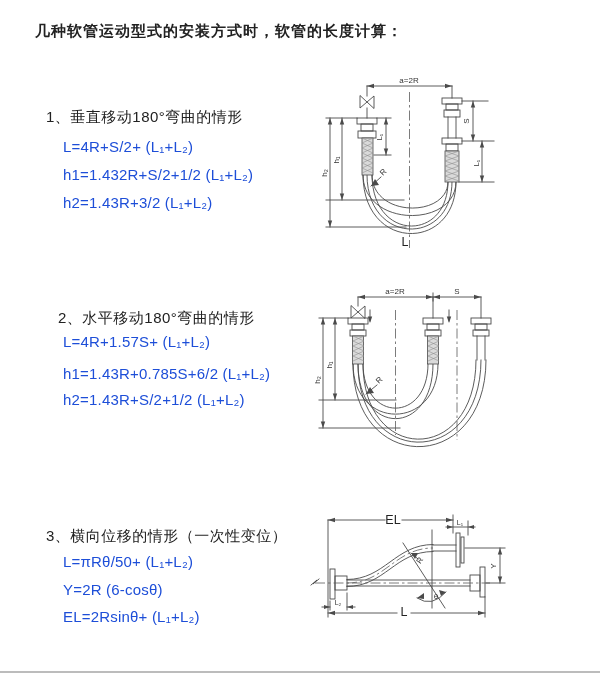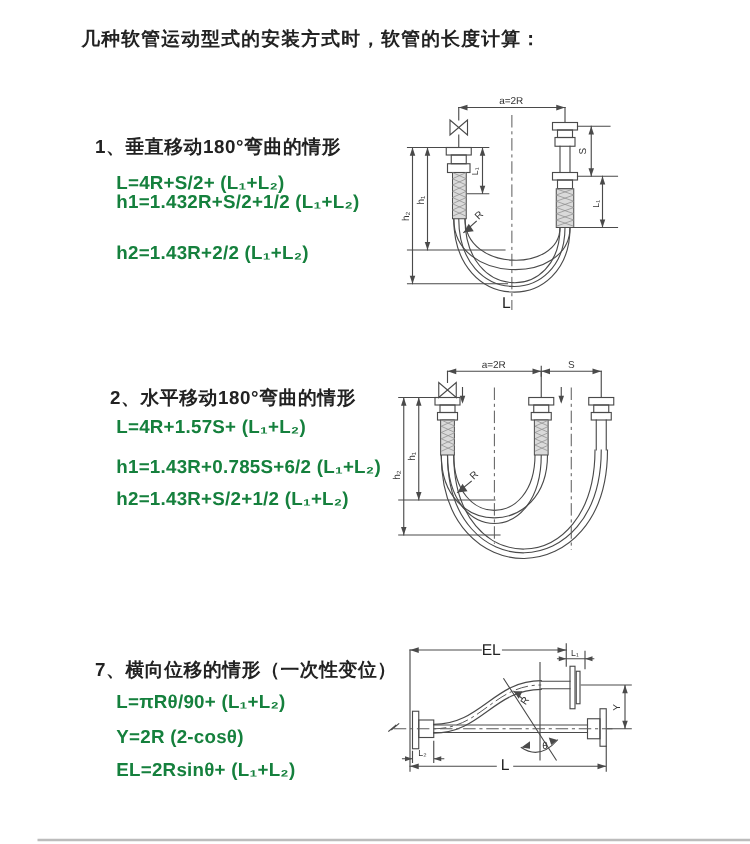--- a/index.html
+++ b/index.html
@@ -1,53 +1,53 @@
 <!DOCTYPE html>
 <html><head>
 <meta charset="utf-8">
 <style>
   html,body { margin:0; padding:0; }
   body {
     width:600px; height:675px; background:#ffffff; position:relative;
     font-family:"Liberation Sans","DejaVu Sans",sans-serif; color:#222222;
     overflow:hidden;
   }
-  .abs { position:absolute;margin-left:30px; }
+  .abs { position:absolute; }
   .title { font-size:15px; font-weight:bold; letter-spacing:1px; white-space:nowrap; }
-  .sec-heading { font-size:15px; font-weight:bold; white-space:nowrap; letter-spacing:0.5px; }
-  .formula { font-size:15px; white-space:nowrap; letter-spacing:0.2px; color:#15803d;font-weight:bold; }
+  .sec-heading { font-size:15px; font-weight:normal; white-space:nowrap; letter-spacing:0.5px; }
+  .formula { font-size:15px; white-space:nowrap; letter-spacing:0.2px; color:#1d4ed8; }
   svg { position:absolute; overflow:visible; }
   .ln { stroke:#4a4a4a; stroke-width:0.9; fill:none; stroke-linecap:square; }
   .cl { stroke:#5a5a5a; stroke-width:0.8; stroke-dasharray:10 3 2.5 3; fill:none; }
   .ar { fill:#4a4a4a; stroke:none; }
   .braid { fill:#dadada; stroke:#4a4a4a; stroke-width:0.8; }
   .hatch { stroke:#8f8f8f; stroke-width:0.6; fill:none; }
   svg text { fill:#333333; font-size:8px; font-family:"Liberation Sans","DejaVu Sans",sans-serif; }
   .lg { font-size:12.5px; fill:#222222; }
   .sm { font-size:7px; }
   .bottom-edge { left:0; width:600px; top:671px; height:2px; background:#bcbcbc; }
 </style>
 </head>
 <body>
 
 <div class="abs title" style="left:35px; top:22px;">几种软管运动型式的安装方式时，软管的长度计算：</div>
 
 <div class="abs sec-heading" style="left:46px; top:108px;">1、垂直移动180°弯曲的情形</div>
 <div class="abs formula" style="left:63px; top:138px;">L=4R+S/2+ (L₁+L₂)</div>
-<div class="abs formula" style="left:63px; top:153px;">h1=1.432R+S/2+1/2 (L₁+L₂)</div>
-<div class="abs formula" style="left:63px; top:194px;">h2=1.43R+2/2 (L₁+L₂)</div>
+<div class="abs formula" style="left:63px; top:166px;">h1=1.432R+S/2+1/2 (L₁+L₂)</div>
+<div class="abs formula" style="left:63px; top:194px;">h2=1.43R+3/2 (L₁+L₂)</div>
 
 <div class="abs sec-heading" style="left:58px; top:309px;">2、水平移动180°弯曲的情形</div>
 <div class="abs formula" style="left:63px; top:333px;">L=4R+1.57S+ (L₁+L₂)</div>
 <div class="abs formula" style="left:63px; top:365px;">h1=1.43R+0.785S+6/2 (L₁+L₂)</div>
 <div class="abs formula" style="left:63px; top:391px;">h2=1.43R+S/2+1/2 (L₁+L₂)</div>
 
-<div class="abs sec-heading" style="left:46px; top:527px;">7、横向位移的情形（一次性变位）</div>
-<div class="abs formula" style="left:63px; top:553px;">L=πRθ/90+ (L₁+L₂)</div>
-<div class="abs formula" style="left:63px; top:581px;">Y=2R (2-cosθ)</div>
+<div class="abs sec-heading" style="left:46px; top:527px;">3、横向位移的情形（一次性变位）</div>
+<div class="abs formula" style="left:63px; top:553px;">L=πRθ/50+ (L₁+L₂)</div>
+<div class="abs formula" style="left:63px; top:581px;">Y=2R (6-cosθ)</div>
 <div class="abs formula" style="left:63px; top:608px;">EL=2Rsinθ+ (L₁+L₂)</div>
 
 <svg style="left:308px; top:70px;" width="290" height="200" viewBox="0 0 290 200">
   <g class="ln">
 
     <path d="M59,16 H144"></path>
     <path d="M59,16 V26 M144,16 V28"></path>
 
     <path d="M52,26 L52,38 L66,26 L66,38 Z"></path>
     <path d="M59,38 V48"></path>

